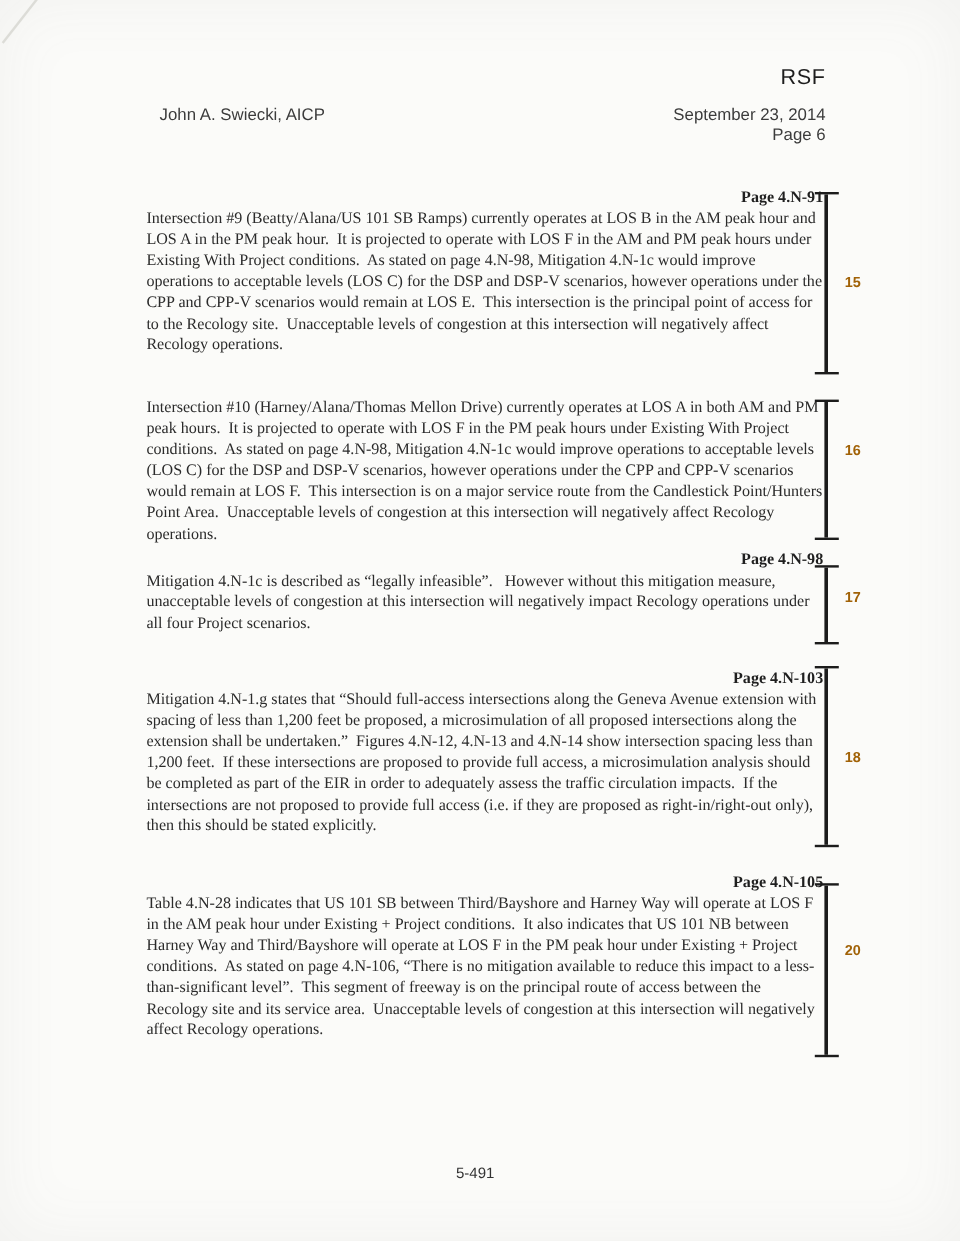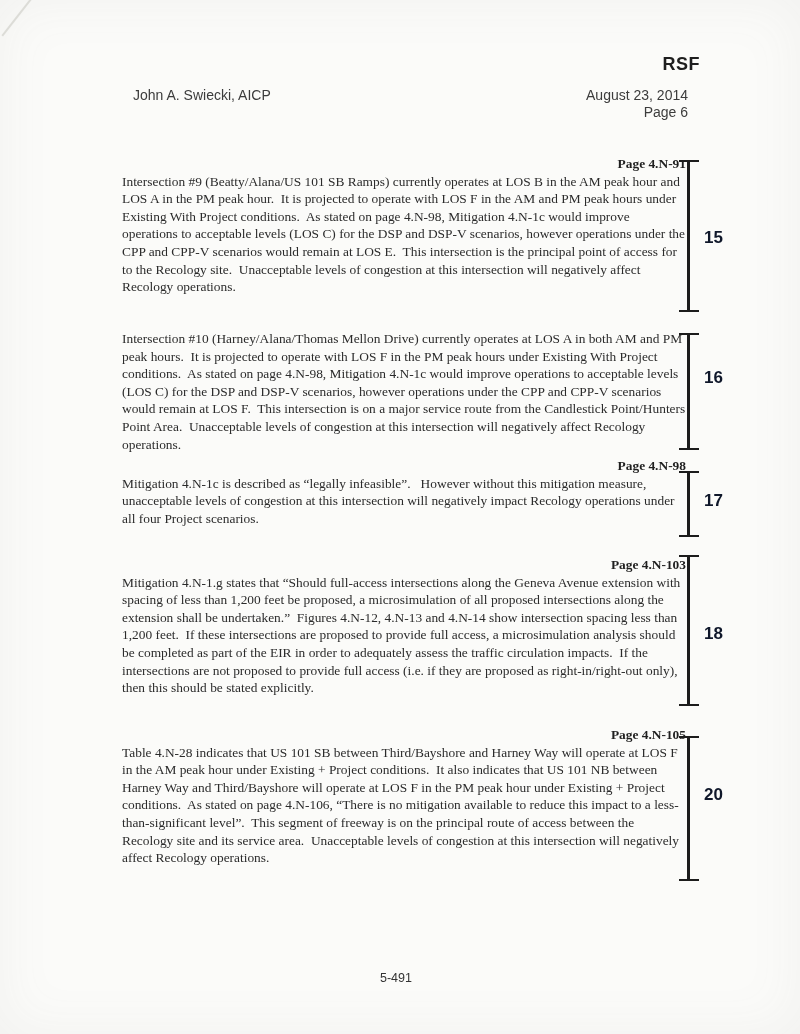--- a/index.html
+++ b/index.html
@@ -14,23 +14,23 @@
     position:absolute;inset:0;
     background:#fbfbf9;
     box-shadow:inset 0 0 55px rgba(120,120,110,0.07);
   }
   .corner-line{
     position:absolute;left:-7px;top:16px;width:48px;height:2px;
     background:#dcdcd7;transform:rotate(-52deg);
   }
   
   .letterhead{
-    position:absolute;top:54px;right:100px;
+    position:absolute;top:54px;right:112px;
     font-family:"Liberation Sans", sans-serif;
-    font-weight:bold;font-size:18px;color:#1e1e1e;letter-spacing:0.5px;
+    font-weight:normal;font-size:18px;color:#1e1e1e;letter-spacing:0.5px;
   }
   .hdr-italic{
     font-family:"Liberation Sans", sans-serif;
     font-size:14px;color:#3c3c3c;
   }
   .recipient{position:absolute;top:87px;left:133px;}
   .date{position:absolute;top:87px;right:112px;}
   .pagelabel{position:absolute;top:104px;right:112px;}
   
   .sec{
@@ -47,39 +47,39 @@
     position:absolute;left:679px;width:20px;box-sizing:border-box;
     border-top:2.6px solid #1c1c1c;border-bottom:2.6px solid #1c1c1c;
   }
   .bracket::before{
     content:"";position:absolute;left:8px;top:0;bottom:0;width:2.6px;
     background:#1c1c1c;
   }
   .cnum{
     position:absolute;left:704px;
     font-family:"Liberation Sans", sans-serif;
-    font-weight:bold;font-size:17px;color:#0f172a;
+    font-weight:bold;font-size:12px;color:#a16207;
   }
   
   .footer{
     position:absolute;top:971px;left:0;width:792px;text-align:center;
     font-family:"Liberation Sans", sans-serif;
     font-size:12.5px;color:#333;
   }
 </style>
 </head>
 <body>
 
 <div class="page">
 
   <div class="corner-line"></div>
 
   <div class="letterhead">RSF</div>
   <div class="hdr-italic recipient">John A. Swiecki, AICP</div>
-  <div class="hdr-italic date">August 23, 2014</div>
+  <div class="hdr-italic date">September 23, 2014</div>
   <div class="hdr-italic pagelabel">Page 6</div>
 
   <section class="sec" style="top:155px">
     <h2>Page 4.N-91</h2>
     <p>Intersection #9 (Beatty/Alana/US 101 SB Ramps) currently operates at LOS B in the AM peak hour and LOS A in the PM peak hour.  It is projected to operate with LOS F in the AM and PM peak hours under Existing With Project conditions.  As stated on page 4.N-98, Mitigation 4.N-1c would improve operations to acceptable levels (LOS C) for the DSP and DSP-V scenarios, however operations under the CPP and CPP-V scenarios would remain at LOS E.  This intersection is the principal point of access for to the Recology site.  Unacceptable levels of congestion at this intersection will negatively affect Recology operations.</p>
   </section>
 
   <section class="sec" style="top:330px">
     <p>Intersection #10 (Harney/Alana/Thomas Mellon Drive) currently operates at LOS A in both AM and PM peak hours.  It is projected to operate with LOS F in the PM peak hours under Existing With Project conditions.  As stated on page 4.N-98, Mitigation 4.N-1c would improve operations to acceptable levels (LOS C) for the DSP and DSP-V scenarios, however operations under the CPP and CPP-V scenarios would remain at LOS F.  This intersection is on a major service route from the Candlestick Point/Hunters Point Area.  Unacceptable levels of congestion at this intersection will negatively affect Recology operations.</p>
   </section>

